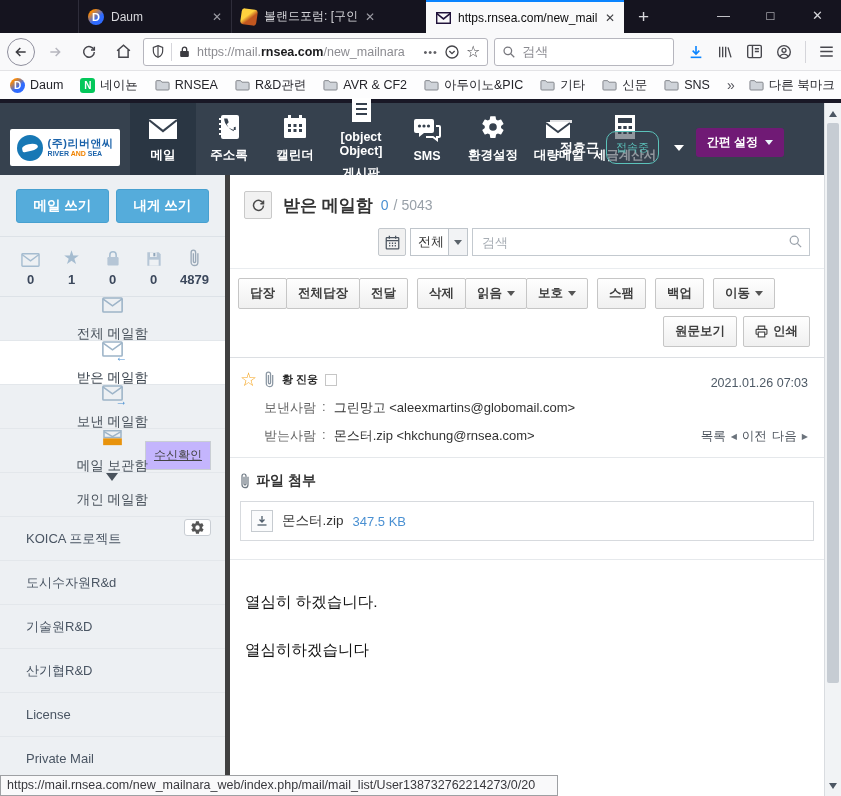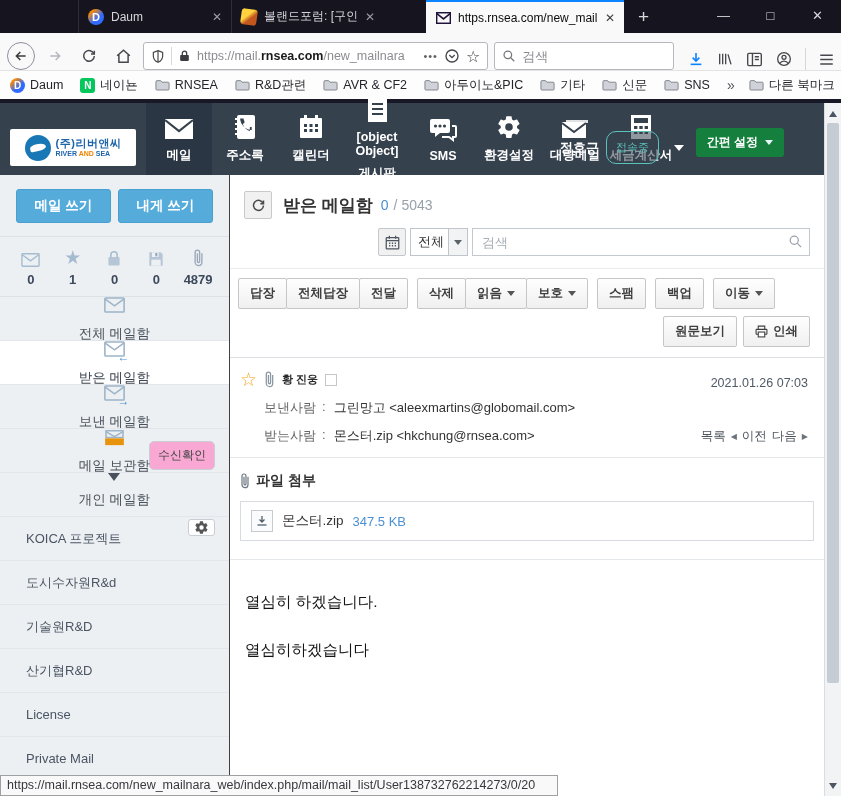--- a/index.html
+++ b/index.html
@@ -18,21 +18,21 @@
   .tab.active .t-close { color:#3f3f43; }
   .fav { width:16px; height:16px; border-radius:3px; display:flex; align-items:center; justify-content:center;
          font-size:11px; font-weight:bold; color:#fff; flex:none; }
   .fav-daum { background:linear-gradient(140deg,#ff8a00 18%,#2f6bff 60%); border-radius:50%; }
   .fav-borland { background:linear-gradient(135deg,#ffd23e 40%,#c2571f 60%); transform:rotate(8deg); }
   .newtab { align-self:center; font-size:19px; color:#d7d7db; margin-left:14px; }
   .wincontrols { margin-left:auto; display:flex; }
   .winbtn { width:47px; text-align:center; line-height:31px; font-size:13px; color:#d7d7db; }
 
   
-  .navbar { height:38px; background:#f9f9fa; display:flex; align-items:flex-end; padding:0 7px; gap:6px;
+  .navbar { height:38px; background:#f9f9fa; display:flex; align-items:center; padding:0 7px; gap:6px;
             border-bottom:1px solid #e3e3e6; }
   .nav-ic { width:28px; height:28px; display:flex; align-items:center; justify-content:center; color:#47474d; flex:none; }
   .nav-ic.circle { border:1px solid #8f8f9d; border-radius:50%; }
   .nav-ic.disabled { color:#b6b6be; }
   .urlbox { width:346px; height:28px; border:1px solid #b6b6be; border-radius:3px; background:#fff;
             display:flex; align-items:center; padding:0 7px; gap:6px; font-size:12.5px; }
   .urlbox .sep { width:1px; height:18px; background:#d6d6db; }
   .url-text { flex:1; white-space:nowrap; overflow:hidden; color:#8c8c91; }
   .url-text .dom { color:#1b1b1d; font-weight:bold; }
   .url-dots { color:#5f5f64; letter-spacing:1px; font-size:11px; }
@@ -57,77 +57,77 @@
   .bm-overflow { color:#55555c; font-size:14px; }
   .chrome-bottom { height:4px; background:#191826; }
 
   
   .page { position:relative; height:693px; background:#fff;
           box-shadow:inset 2px 0 0 #191826, inset -1px 0 0 #9a9aa2; }
 
   
   .appheader { height:72px; background:#36414e; display:flex; align-items:stretch; margin-right:17px;
                position:relative; padding-left:8px; }
-  .logo-box { background:#fff; border-radius:2px; width:126px; margin:26px 10px 9px 2px;
+  .logo-box { background:#fff; border-radius:2px; width:110px; margin:26px 10px 9px 2px;
               display:flex; align-items:center; justify-content:center; gap:5px; flex:none; }
   .logo-circle { width:26px; height:26px; border-radius:50%; background:#1778b5; position:relative; flex:none; }
   .logo-circle::after { content:""; position:absolute; left:5px; top:9px; width:16px; height:7px;
                         background:#fff; border-radius:50% 60% 50% 20%; transform:rotate(-12deg); }
   .logo-txt { display:flex; flex-direction:column; line-height:1.15; }
   .logo-l1 { font-size:11px; font-weight:bold; color:#1d64ab; letter-spacing:.5px; }
   .logo-l2 { font-size:7px; font-weight:bold; color:#1d64ab; }
   .logo-l2 .and { color:#f08300; }
   .hnav { width:66px; display:flex; flex-direction:column; align-items:center; justify-content:center;
           gap:7px; color:#fff; font-size:12.5px; font-weight:bold; text-align:center; }
   .hnav.active { background:#2a3643; }
   .hnav .hic { height:26px; display:flex; align-items:flex-end; }
   .userblock { position:absolute; left:560px; top:28px; display:flex; align-items:center; gap:7px; z-index:3; }
   .user-name { color:#fff; font-size:13px; font-weight:bold; }
   .user-status { border:1px solid #5bc2ba; color:#5bc2ba; font-size:11px; padding:8px 9px;
                  border-radius:10px; background:rgba(54,65,78,.55); }
   .caret-down { width:0; height:0; border-left:5px solid transparent; border-right:5px solid transparent;
                 border-top:6px solid #fff; display:inline-block; }
   .user-caret { margin-left:8px; }
-  .quickbtn { position:absolute; right:40px; top:25px; background:#15803d; color:#fff; font-size:12px;
+  .quickbtn { position:absolute; right:40px; top:25px; background:#701a75; color:#fff; font-size:12px;
               font-weight:bold; padding:6px 11px; border-radius:3px; display:flex; align-items:center; gap:7px; }
   .quickbtn .caret-down { border-top-color:#eaf6fb; border-left-width:4px; border-right-width:4px; border-top-width:5px; }
 
   
   .pagescroll { position:absolute; top:0; right:0; bottom:0; width:17px; background:#f1f3f5;
                 border-left:1px solid #d9dce0; }
   .ps-up, .ps-down { position:absolute; left:0; width:16px; height:17px; display:flex;
                      align-items:center; justify-content:center; }
   .ps-up { top:2px; } .ps-down { bottom:2px; }
   .tri-up { width:0; height:0; border-left:4px solid transparent; border-right:4px solid transparent;
             border-bottom:6px solid #4c5662; }
   .tri-dn { width:0; height:0; border-left:4px solid transparent; border-right:4px solid transparent;
             border-top:6px solid #4c5662; }
   .ps-thumb { position:absolute; top:20px; left:2px; width:12px; height:560px; background:#c6ccd3; border-radius:2px; }
 
   
   .workspace { display:flex; height:621px; margin-right:17px; }
 
   
-  .sidebar { width:230px; background:#edf0f3; border-right:1px solid #404040; flex:none; }
+  .sidebar { width:230px; background:#edf0f3; border-right:5px solid #404040; flex:none; }
   .compose-row { padding:14px 16px 13px; display:flex; gap:7px; }
   .cbtn { flex:1; height:34px; background:#55acdb; border:1px solid #47a0d0; border-radius:3px;
           color:#fff; font-size:13.5px; font-weight:bold; display:flex; align-items:center; justify-content:center; }
   .counters { border-top:1px solid #dde2e7; display:flex; padding:10px 10px 9px; }
   .counter { flex:1; display:flex; flex-direction:column; align-items:center; gap:5px; }
   .counter .cnum { font-size:13px; font-weight:bold; color:#3c485c; }
   .counter .cico { height:20px; display:flex; align-items:flex-end; color:#a5bcd0; }
   .star-big { color:#f5a623; font-size:19px; line-height:19px; }
   .flist { border-top:1px solid #dde2e7; }
   .frow { height:44px; display:flex; align-items:center; padding:0 14px; gap:10px;
           border-bottom:1px solid #e3e7eb; font-size:13.5px; color:#49525c;flex-direction:column; }
   .frow.selected { background:#fff; color:#3d4650; }
   .frow .fico { width:22px; height:18px; position:relative; color:#9db4c8; flex:none; }
   .frow .fico .dir-arrow { position:absolute; right:-4px; bottom:-5px; color:#4a90d2; font-size:12px; font-weight:bold; }
-  .minibtn { margin-left:auto; background:#f9a8d4; border:1px solid #c9ced4; border-radius:5px;
-             font-size:12px; color:#444; padding:5px 8px; }
+  .minibtn { margin-left:auto; background:#c4b5fd; border:1px solid #c9ced4; border-radius:0;
+             font-size:12px; color:#444; padding:5px 8px;text-decoration:underline; }
   .gearbtn { margin-left:auto; width:27px; height:27px; background:#fff; border:1px solid #c9ced4;
              border-radius:3px; display:flex; align-items:center; justify-content:center; color:#555; }
   .tri-exp { width:0; height:0; border-left:6px solid transparent; border-right:6px solid transparent;
              border-top:8px solid #49525c; margin-right:2px; }
   .srow { height:44px; display:flex; align-items:center; padding:0 14px 0 26px;
           border-bottom:1px solid #e3e7eb; font-size:13px; color:#4a5563; }
 
   
   .main { flex:1; background:#fff; display:flex; flex-direction:column; }
   .main-head { display:flex; align-items:center; padding:16px 14px 9px; }

